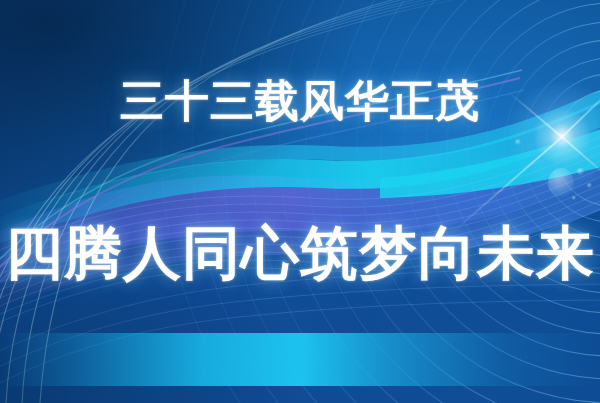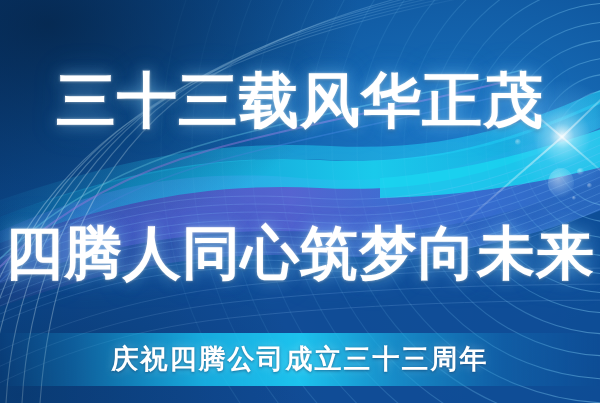--- a/index.html
+++ b/index.html
@@ -83,21 +83,21 @@
     font-family:"Liberation Sans","DejaVu Sans",sans-serif;
     font-weight:bold;
     letter-spacing:1px;
     white-space:nowrap;
     text-shadow:
       0 0 3px rgba(255,255,255,.55),
       0 0 14px rgba(150,220,255,.55),
       0 0 30px rgba(60,150,235,.45),
       0 2px 4px rgba(5,35,70,.35);
   }
-  .line1{top:62px;font-size:60px;line-height:78px;}
+  .line1{top:62px;font-size:44px;line-height:78px;}
   .line2{top:197px;font-size:58px;line-height:74px;margin-top:19px;}
 
   .subtitle{
     position:absolute;left:0;right:0;top:338px;
     text-align:center;
     color:#ffffff;
     font-family:"Liberation Serif","DejaVu Serif",serif;
     font-weight:bold;
     font-size:27px;line-height:42px;
     letter-spacing:2px;
@@ -248,16 +248,15 @@
   <div class="bokeh b2"></div>
   <div class="bokeh b3"></div>
   <div class="bokeh b4"></div>
   <div class="bokeh b5"></div>
 
   <div class="band"></div>
 
   <div class="content">
     <div class="headline line1">三十三载风华正茂</div>
     <div class="headline line2">四腾人同心筑梦向未来</div>
-    <div class="subtitle">庆祝四腾公司成立三十三周年</div>
   </div>
 
 </div>
 
 </body></html>

